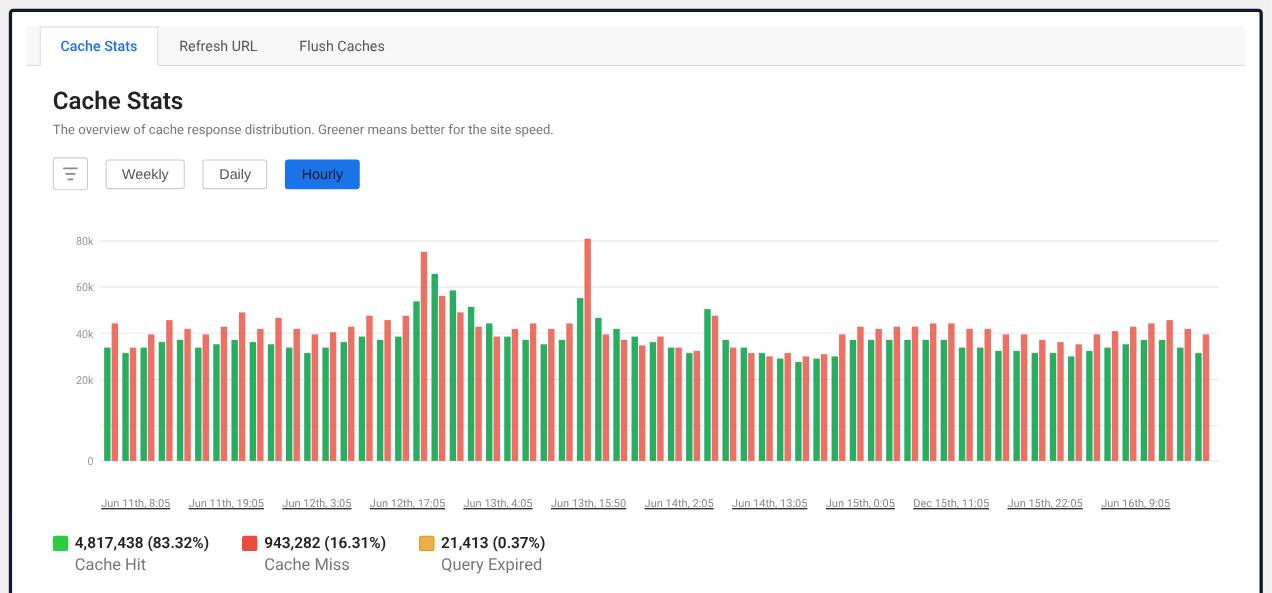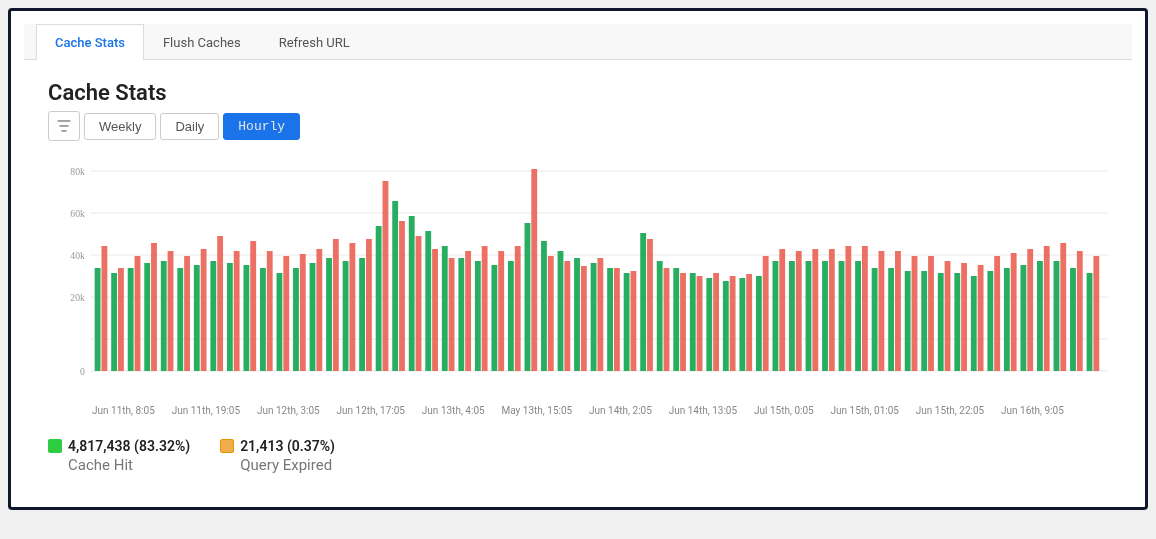--- a/index.html
+++ b/index.html
@@ -51,22 +51,22 @@
 
     .page-subtitle {
       font-size: 12px;
       color: #777;
       margin-bottom: 18px;
     }
 
     .filter-bar {
       display: flex;
       align-items: center;
-      gap: 4px;
-      margin-bottom: 20px;
+      gap: 16px;
+      margin-bottom: 36px;
     }
 
     .filter-icon-btn {
       width: 32px;
       height: 30px;
       border: 1px solid #ccc;
       border-radius: 3px;
       background: #fff;
       cursor: pointer;
       display: flex;
@@ -80,43 +80,42 @@
       border: 1px solid #ccc;
       border-radius: 3px;
       background: #fff;
       font-size: 13px;
       color: #555;
       cursor: pointer;
     }
 
     .filter-btn.active {
       background: #1a73e8;
-      color: #e5e5e5;
+      color: #0f172a;
       border-color: #1a73e8;
-      font-family: Liberation Mono, monospace;
     }
 
     .chart-area {
       position: relative;
       width: 100%;
       height: 230px;
       margin-bottom: 12px;
-      font-family: Liberation Serif, serif;
     }
 
     .chart-svg {
       width: 100%;
       height: 100%;
     }
 
     .x-labels {
       display: flex;
       justify-content: space-between;
       padding: 2px 44px 0 44px;
       margin-bottom: 14px;
+      text-decoration: underline;
     }
 
     .x-label {
       font-size: 10px;
       color: #888;
       text-align: center;
       white-space: nowrap;
     }
 
     .legend {
@@ -158,26 +157,27 @@
     .dot-red { background: #e74c3c; }
     .dot-yellow { background: #f0ad4e; border: 1px solid #e09800; }
   </style>
 </head>
 <body>
 
 <div class="page-container">
 
   <div class="tab-bar">
     <div class="tab-item active">Cache Stats</div>
+    <div class="tab-item">Refresh URL</div>
     <div class="tab-item">Flush Caches</div>
-    <div class="tab-item">Refresh URL</div>
   </div>
 
   <div class="content">
     <div class="page-title">Cache Stats</div>
+    <div class="page-subtitle">The overview of cache response distribution. Greener means better for the site speed.</div>
 
     <div class="filter-bar">
       <button class="filter-icon-btn">
         <svg width="14" height="14" viewBox="0 0 14 14" fill="none">
           <path d="M1 2h12M3 7h8M5 12h4" stroke="#888" stroke-width="1.5" stroke-linecap="round"></path>
         </svg>
       </button>
       <button class="filter-btn">Weekly</button>
       <button class="filter-btn">Daily</button>
       <button class="filter-btn active">Hourly</button>
@@ -383,36 +383,43 @@
         <rect x="1075" y="95" width="6" height="115" fill="#e74c3c" opacity="0.8"></rect>
       </svg>
     </div>
 
     <div class="x-labels">
       <span class="x-label">Jun 11th, 8:05</span>
       <span class="x-label">Jun 11th, 19:05</span>
       <span class="x-label">Jun 12th, 3:05</span>
       <span class="x-label">Jun 12th, 17:05</span>
       <span class="x-label">Jun 13th, 4:05</span>
-      <span class="x-label">May 13th, 15:05</span>
+      <span class="x-label">Jun 13th, 15:50</span>
       <span class="x-label">Jun 14th, 2:05</span>
       <span class="x-label">Jun 14th, 13:05</span>
-      <span class="x-label">Jul 15th, 0:05</span>
-      <span class="x-label">Jun 15th, 01:05</span>
+      <span class="x-label">Jun 15th, 0:05</span>
+      <span class="x-label">Dec 15th, 11:05</span>
       <span class="x-label">Jun 15th, 22:05</span>
       <span class="x-label">Jun 16th, 9:05</span>
     </div>
 
     <div class="legend">
       <div class="legend-item">
         <div class="legend-value">
           <span class="legend-dot dot-green"></span>
           <span>4,817,438 (83.32%)</span>
         </div>
         <div class="legend-label">Cache Hit</div>
+      </div>
+      <div class="legend-item">
+        <div class="legend-value">
+          <span class="legend-dot dot-red"></span>
+          <span>943,282 (16.31%)</span>
+        </div>
+        <div class="legend-label">Cache Miss</div>
       </div>
       <div class="legend-item">
         <div class="legend-value">
           <span class="legend-dot dot-yellow"></span>
           <span>21,413 (0.37%)</span>
         </div>
         <div class="legend-label">Query Expired</div>
       </div>
     </div>
   </div>

